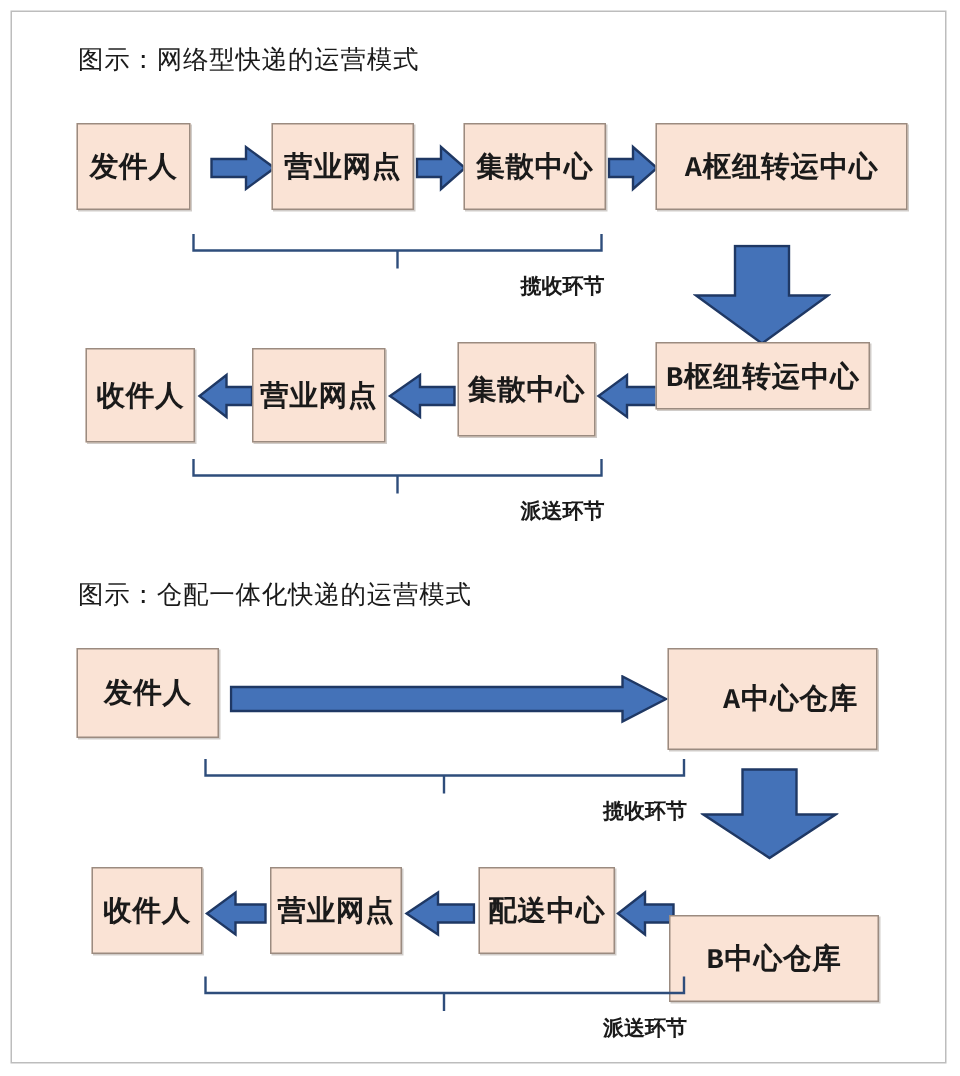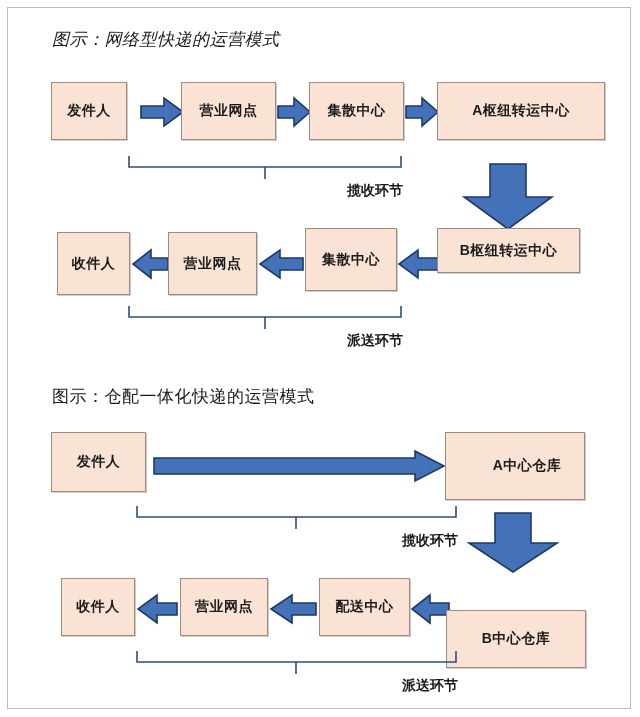--- a/index.html
+++ b/index.html
@@ -31,26 +31,26 @@
     letter-spacing:0.5px;
   }
   .node{
     position:absolute;
     background:#fae3d5;
     border:1px solid #9b8b80;
     box-sizing:border-box;
     display:flex;
     align-items:center;
     justify-content:center;
-    font-size:14px;
+    font-size:19px;
     font-weight:bold;
     color:#1a1a1a;
     letter-spacing:0.5px;
     box-shadow:1px 1px 0 rgba(120,110,100,.35);
-    font-family:Liberation Sans, sans-serif;
+    font-family:Liberation Mono, monospace;
   }
   .node span{display:block;}
   .arrow{
     position:absolute;
     display:block;
   }
   .stage-label{
     position:absolute;
     font-size:14px;
     color:#1a1a1a;
@@ -61,21 +61,21 @@
   }
   .brace{position:absolute;}
 </style>
 </head>
 <body>
 
 <div id="page">
 
   <div class="page-border"></div>
 
-  <div class="title" style="left:52px;top:28px;font-style:italic;">图示：网络型快递的运营模式</div>
+  <div class="title" style="left:52px;top:28px;">图示：网络型快递的运营模式</div>
 
   <div class="node" style="left:51px;top:82px;width:76px;height:58px;">
     <span>发件人</span>
   </div>
 
   <svg class="arrow" style="left:140px;top:96px;" width="44" height="32" viewBox="0 0 44 32">
     <polygon points="1,10 24,10 24,2 43,16 24,30 24,22 1,22" fill="#4472b8" stroke="#1f3864" stroke-width="1.6"></polygon>
   </svg>
 
   <div class="node" style="left:181px;top:82px;width:95px;height:58px;">

